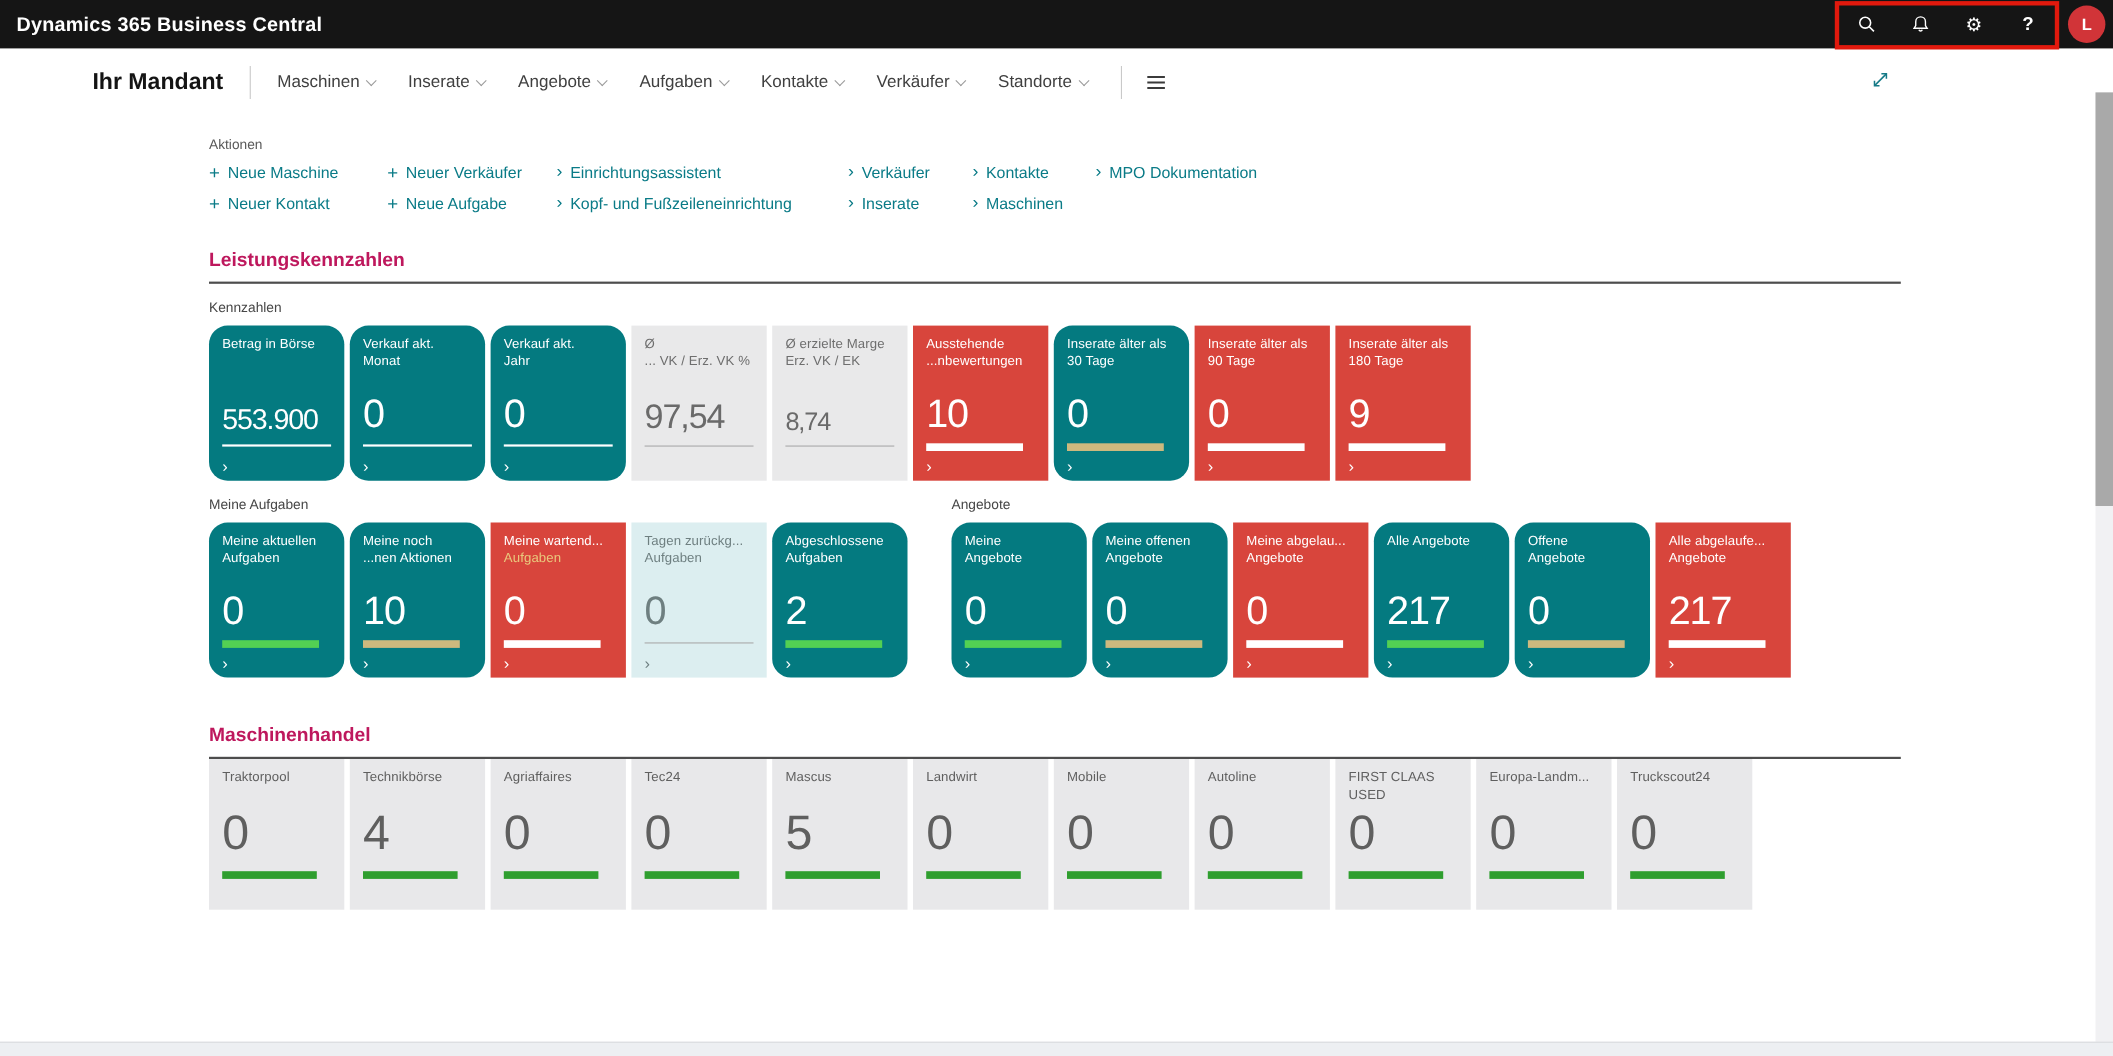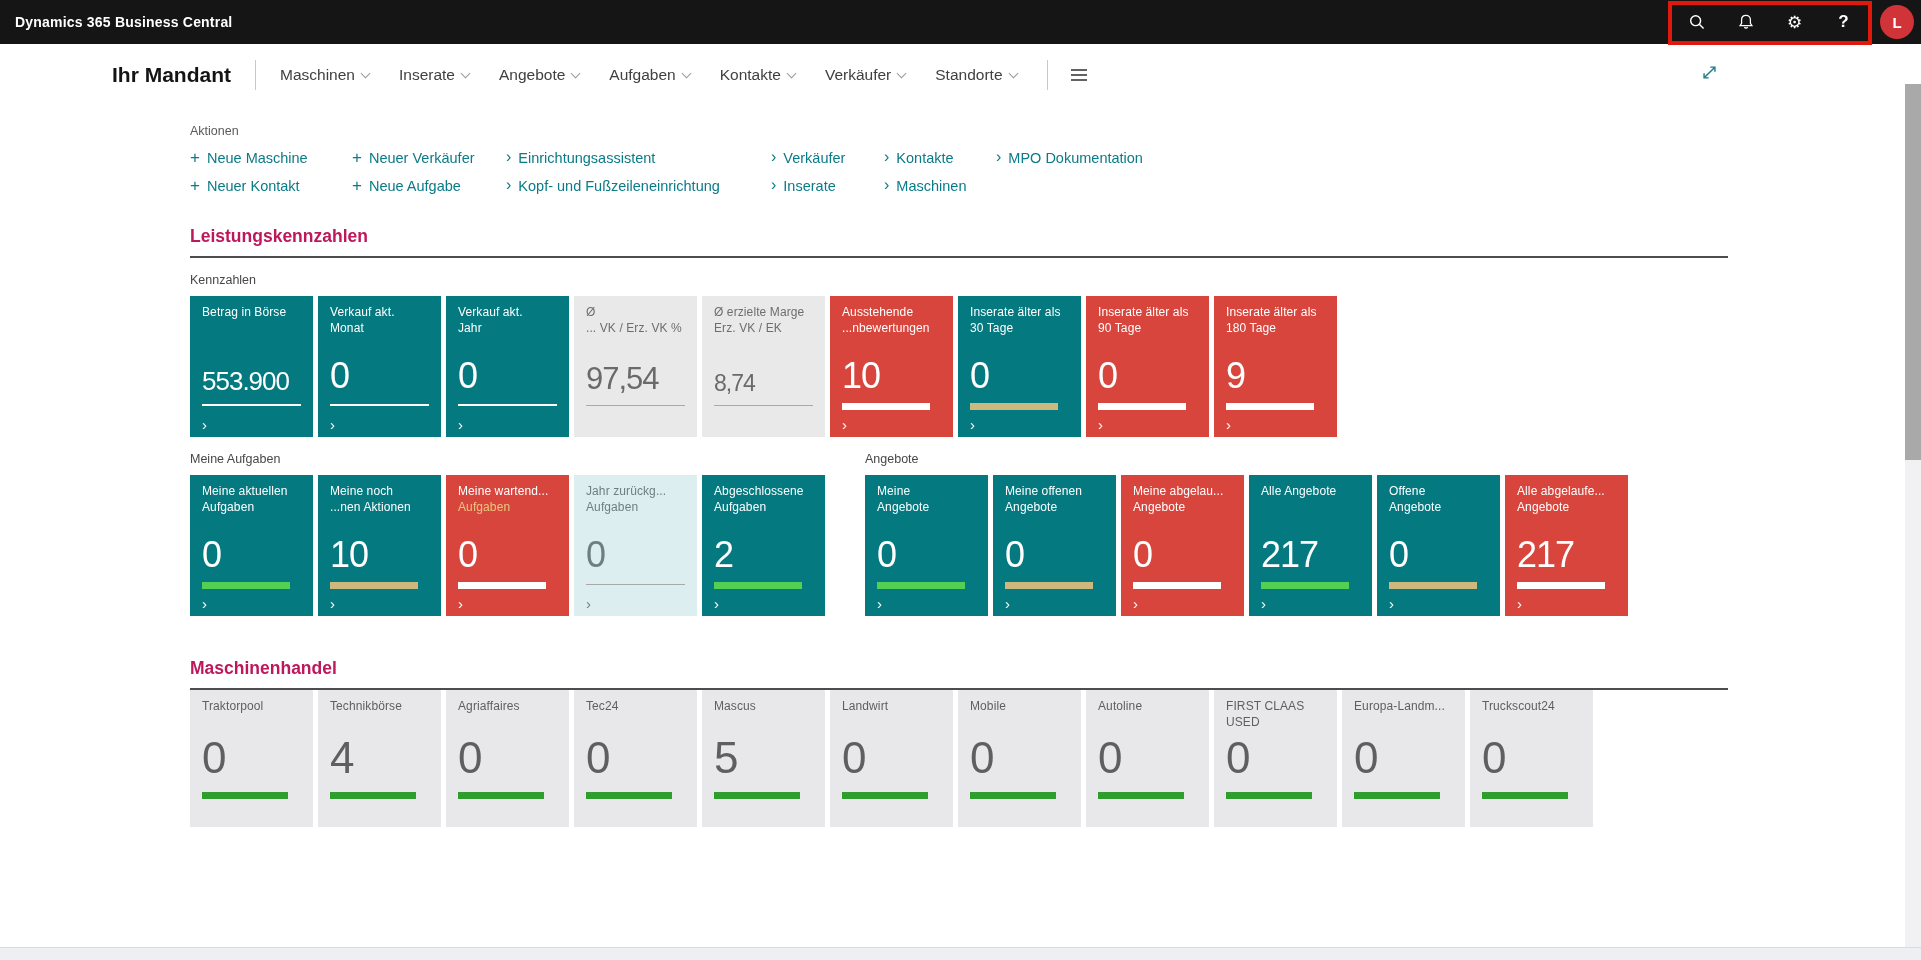--- a/index.html
+++ b/index.html
@@ -3,31 +3,31 @@
 <meta charset="utf-8">
 <style>
   * { box-sizing: border-box; }
   html,body { margin:0; padding:0; }
   body {
     width:1921px; height:960px; overflow:hidden; position:relative;
     background:#ffffff; font-family:"Liberation Sans", sans-serif; color:#1a1a1a;
   }
   
   .topbar { height:44px; background:#151515; position:relative; display:flex; align-items:center; }
-  .topbar-title { color:#fff; font-size:14px; font-weight:700; padding-left:15px; letter-spacing:.2px; }
+  .topbar-title { color:#fff; font-size:18px; font-weight:700; padding-left:15px; letter-spacing:.2px; }
   .topbar-icons { position:absolute; right:53px; top:0; width:196px; height:44px;
                   display:flex; align-items:center; justify-content:space-around; }
   .tb-icon { color:#fff; font-size:17px; width:30px; height:30px; display:flex; align-items:center; justify-content:center; cursor:pointer; }
   .highlight-box { position:absolute; right:49px; top:1px; width:204px; height:44px;
                    border:4px solid #e1190d; z-index:6; pointer-events:none; }
   .avatar { position:absolute; right:7px; top:5px; width:34px; height:34px; border-radius:50%;
             background:#d13438; color:#fff; font-size:15px; font-weight:700;
             display:flex; align-items:center; justify-content:center; cursor:pointer; }
   
-  .navrow { height:62px; display:flex; align-items:center; padding-left:112px; position:relative; }
+  .navrow { height:62px; display:flex; align-items:center; padding-left:84px; position:relative; }
   .company { font-size:21px; font-weight:600; color:#141414; }
   .vdiv { width:1px; height:30px; background:#c9c9c9; margin:0 24px; }
   .nav-items { display:flex; align-items:center; }
   .nav-item { font-size:15.5px; color:#404040; margin-right:30px; display:flex; align-items:center; cursor:pointer; }
   .caret { width:7px; height:7px; border-right:1.5px solid #9b9b9b; border-bottom:1.5px solid #9b9b9b;
            transform:rotate(45deg); display:inline-block; margin-left:7px; margin-top:-4px; }
   .hamburger { cursor:pointer; display:flex; align-items:center; }
   .expand-btn { position:absolute; right:203px; top:64px; cursor:pointer; }
   
   .actions { margin-left:190px; margin-top:18px; }
@@ -38,21 +38,21 @@
   .action-ico.chev { font-size:16px; margin-top:-2px; }
   
   .section-title { margin:32px 0 0 190px; font-size:17.5px; font-weight:700; color:#be185d; }
   .section-rule { margin-left:190px; width:1538px; border-bottom:2px solid #4d4d4d; margin-top:9px; }
   .group-rowset { margin-left:190px; display:flex; gap:40px; }
   .group { display:flex; flex-direction:column; }
   .group-label { font-size:12.5px; color:#474747; margin:15px 0 9px; }
   .tiles-row { display:flex; gap:5px; }
   
   .tile { width:123px; height:141px; position:relative; padding:9px 2px 0 12px; cursor:pointer; flex:none; }
-  .tile.teal { background:#047a80; color:#ffffff; }
+  .tile.teal { background:#047a80; color:#ffffff;border-radius:17px; }
   .tile.red { background:#d8453c; color:#ffffff; }
   .tile.gray { background:#e9e9ea; color:#6e6e6e; cursor:default; }
   .tile.lightcyan { background:#dceef0; color:#6e7f80; }
   .tile.machine { background:#e8e8ea; color:#5f5f5f; height:137px; cursor:default; }
   .tile-title { font-size:12px; line-height:1.32; letter-spacing:.1px; }
   .tile-value { position:absolute; left:12px; bottom:40px; font-weight:300; letter-spacing:-1px; white-space:nowrap; }
   .tile.gray .tile-value { color:#6a6a6a; }
   .tile.machine .tile-value { color:#5f5f5f; bottom:44px; }
   .tile-bar { position:absolute; left:12px; height:7px; width:88px; bottom:27px; }
   .tile-bar.white { background:#ffffff; }
@@ -306,21 +306,21 @@
             <div class="tile-title">
               <div>Meine wartend...</div>
               <div style="color: rgb(233, 200, 125);">Aufgaben</div>
             </div>
             <div class="tile-value" style="font-size: 36px;">0</div>
             <div class="tile-bar white"></div>
             <div class="tile-chevron">›</div>
           </div>
           <div class="tile lightcyan">
             <div class="tile-title">
-              <div>Jahr zurückg...</div>
+              <div>Tagen zurückg...</div>
               <div>Aufgaben</div>
             </div>
             <div class="tile-value" style="font-size: 36px;">0</div>
             <div class="tile-bar thin-gray"></div>
             <div class="tile-chevron">›</div>
           </div>
           <div class="tile teal">
             <div class="tile-title">
               <div>Abgeschlossene</div>
               <div>Aufgaben</div>

